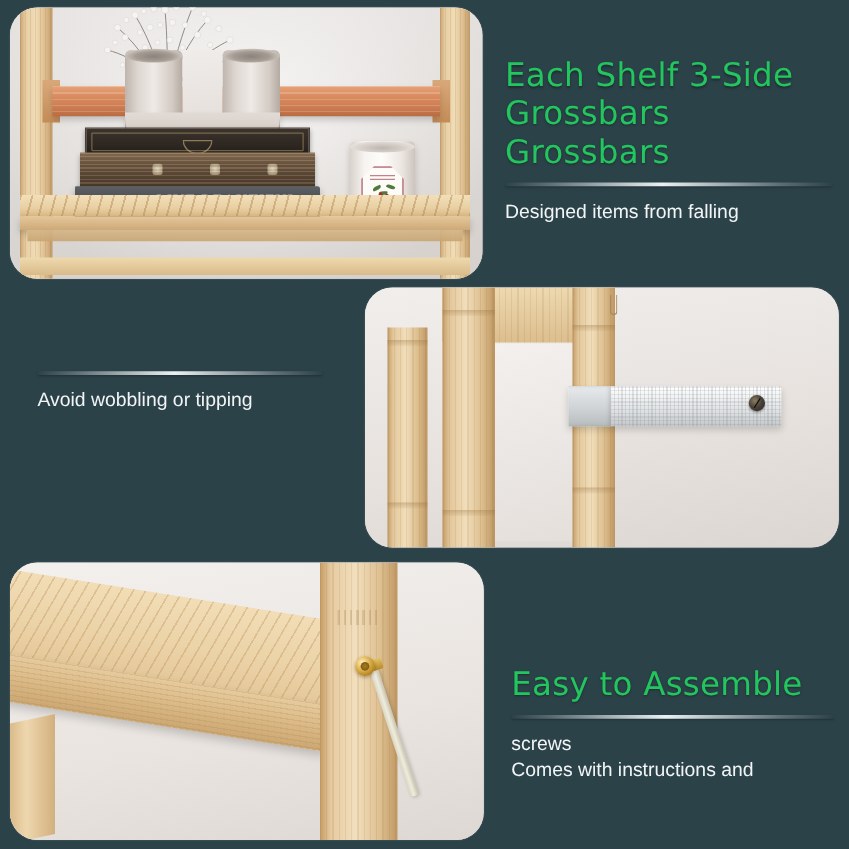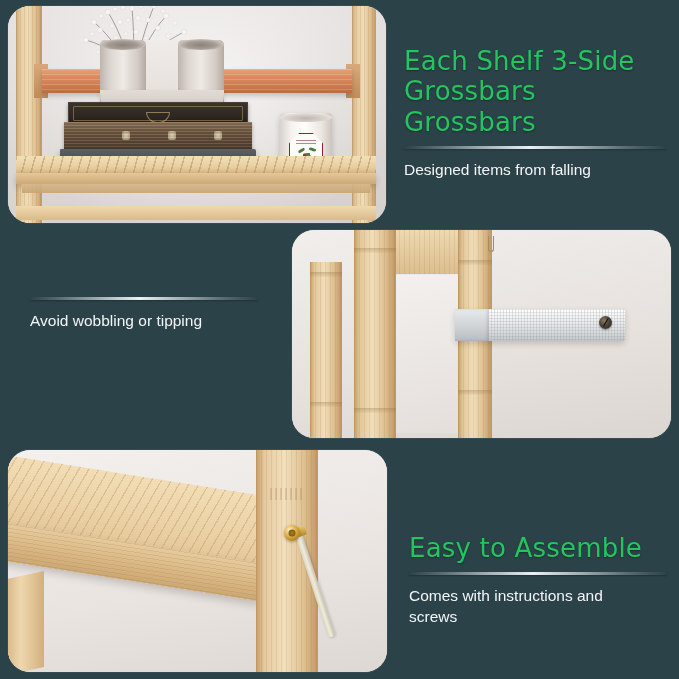--- a/index.html
+++ b/index.html
@@ -525,18 +525,18 @@
     <div class="p3-burn"></div>
     <div class="p3-wrench"></div>
     <div class="p3-wrench-head"></div>
     <div class="p3-screw"></div>
   </div>
 
   <div class="tblock" style="left:409px; top:533px; width:258px;">
     <div class="headline" style="font-size:26px;">Easy to Assemble</div>
     <div class="divider"></div>
     <div class="subline" style="font-size:15.5px;">
+      <div>screws</div>
       <div>Comes with instructions and</div>
-      <div>screws</div>
     </div>
   </div>
 
 </div>
 
 </body></html>

